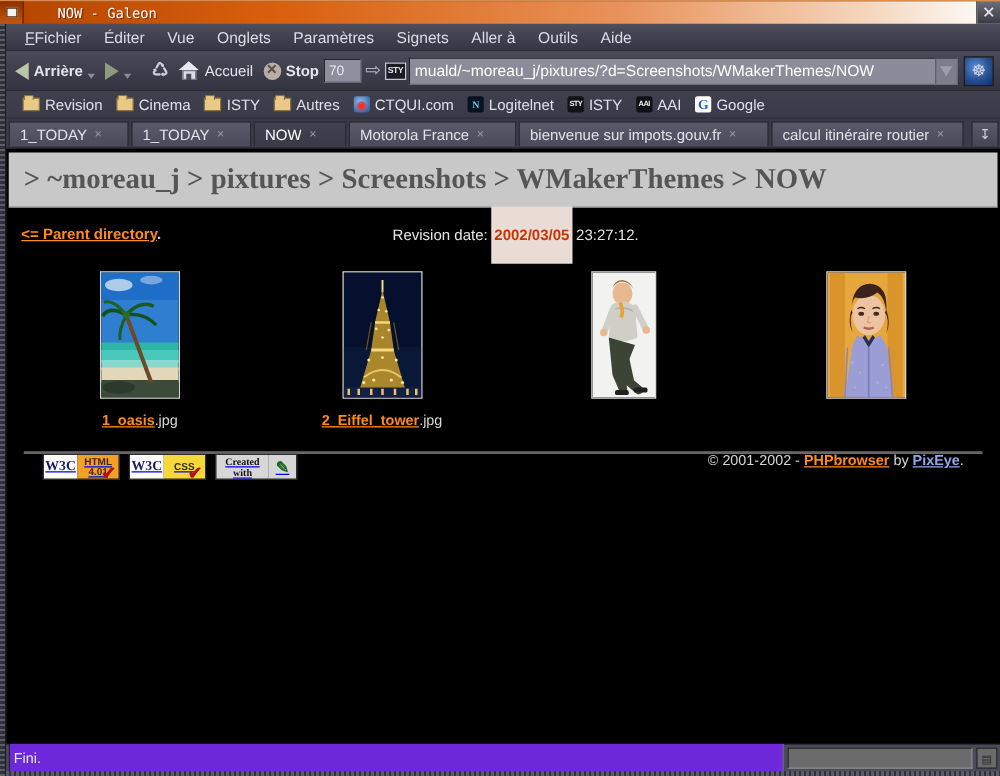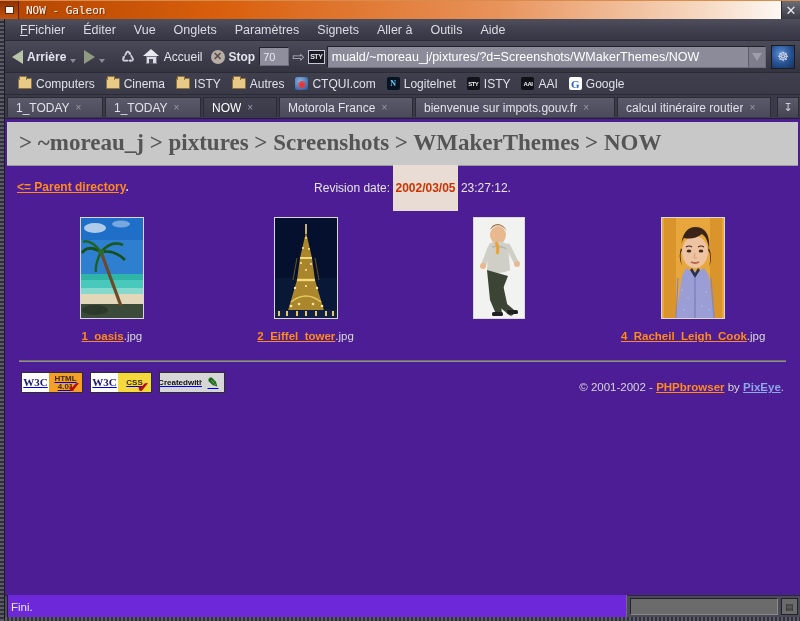--- a/index.html
+++ b/index.html
@@ -38,21 +38,21 @@
     border: 1px solid #5d2500;
   }
   #title-text {
     flex: 1;
     display: flex; align-items: center;
     padding-left: 7px;
     font-size: 11px; color: #ffffff;
     font-family: "DejaVu Sans Mono", monospace;
     letter-spacing: 0px;
     text-shadow: 1px 1px 0 rgba(60,20,0,.55);
-    white-space: nowrap; overflow: hidden;
+    white-space: nowrap; overflow: hidden; margin-left: 20px;
   }
   .title-btn-right {
     width: 19px; min-width: 19px;
     background: linear-gradient(to bottom, #6d6d78, #3a3a44);
     border-left: 1px solid #2a2a32;
     display: flex; align-items: center; justify-content: center;
     color: #e9e9ef; font-size: 13px; line-height: 1;
     font-family: "DejaVu Sans", sans-serif;
   }
   
@@ -253,21 +253,21 @@
     margin-left: auto;
     background: linear-gradient(to bottom, #5a5a6a, #454553);
     border: 1px solid #2b2b36; border-bottom: none;
     display: flex; align-items: center; justify-content: center;
     color: #d2d2de; font-size: 11px;
   }
 
   
   #page {
     flex: 1; min-height: 0;
-    background: #4c1d95;
+    background: #000000;
     overflow: hidden; position: relative;
   }
   #breadcrumb-band {
     background: #c8c8c8;
     border-bottom: 1px solid #9a9a9a;
     padding: 8px 12px 9px 12px;
     margin: 3px 2px 0 2px;
   }
   #breadcrumb {
     font-family: "Liberation Serif", serif;
@@ -311,23 +311,22 @@
   }
   .cap .stem { color: #ff8a1f; }
   .cap .ext { color: #d8d8d8; font-weight: normal; }
   #footrule {
     margin: 18px 14px 0 14px;
     height: 2px;
     border-top: 1px solid #6f6f6f;
     border-bottom: 1px solid #8f8f8f;
   }
   #footer {
-    margin-top: 10px;
-    padding: 0 16px;
-    display: flex; align-items: flex-end; justify-content: space-between;
+    padding: 0 29px;
+    display: flex; align-items: flex-start; justify-content: space-between;
   }
   #badges { display: flex; gap: 7px; align-items: center; }
   .badge {
     height: 21px; width: 62px;
     display: flex; align-items: stretch;
     border: 1px solid #2e2e2e;
     font-size: 8px; line-height: 1;
     position: relative; overflow: hidden;
   }
   .badge .bl {
@@ -344,22 +343,22 @@
   .badge.html .br { background: #f4a028; }
   .badge.css .br { background: #f5d93c; }
   .badge .tick {
     position: absolute; right: 2px; bottom: 0px;
     color: #b41010; font-size: 14px; font-weight: bold;
     line-height: 10px;
   }
   .badge.vim { width: 66px; }
   .badge.vim .bl {
     width: 42px; background: #d6d6d6; color: #111;
-    font-family: Liberation Sans, sans-serif; font-size: 8px;
-    flex-direction: row; line-height: 9px; font-weight: bold;
+    font-family: Liberation Serif, serif; font-size: 8px;
+    flex-direction: column; line-height: 9px; font-weight: bold;
   }
   .badge.vim .br { background: #d6d6d6; color: #1a6a1a; font-size: 13px; }
   #copyright {
     font-size: 11.5px; color: #d6d6d6;
   }
   #copyright .php { color: #ff8a1f; font-weight: bold; }
   #copyright .pix { color: #8fa8e8; font-weight: bold; }
 
   
   #statusbar {
@@ -468,21 +467,21 @@
           </div>
         </div>
         <div id="throbber">
           <span>☸</span>
         </div>
       </div>
 
       <div id="bookmarks">
         <div class="bm">
           <span class="folder-ico"></span>
-          <span>Computers</span>
+          <span>Revision</span>
         </div>
         <div class="bm">
           <span class="folder-ico"></span>
           <span>Cinema</span>
         </div>
         <div class="bm">
           <span class="folder-ico"></span>
           <span>ISTY</span>
         </div>
         <div class="bm">
@@ -686,23 +685,20 @@
                     <circle cx="26" cy="80" r="1"></circle>
                     <circle cx="44" cy="74" r="1"></circle>
                   <circle cx="40" cy="88" r="1"></circle>
                     <circle cx="22" cy="92" r="1"></circle>
                     <circle cx="47" cy="92" r="1"></circle>
                 </g>
                 <path d="M16 60 L14 100" stroke="#8287c4" stroke-width="1.2"></path>
                 <path d="M49 60 L52 100" stroke="#8287c4" stroke-width="1.2"></path>
               </svg>
             </a>
-            <div class="cap">
-              <a href="#" class="stem">4_Racheil_Leigh_Cook</a><span class="ext">.jpg</span>
-            </div>
           </div>
 
         </div>
 
         <div id="footrule"></div>
 
         <div id="footer">
           <div id="badges">
             <a class="badge html" href="#">
               <span class="bl">W3C</span>

